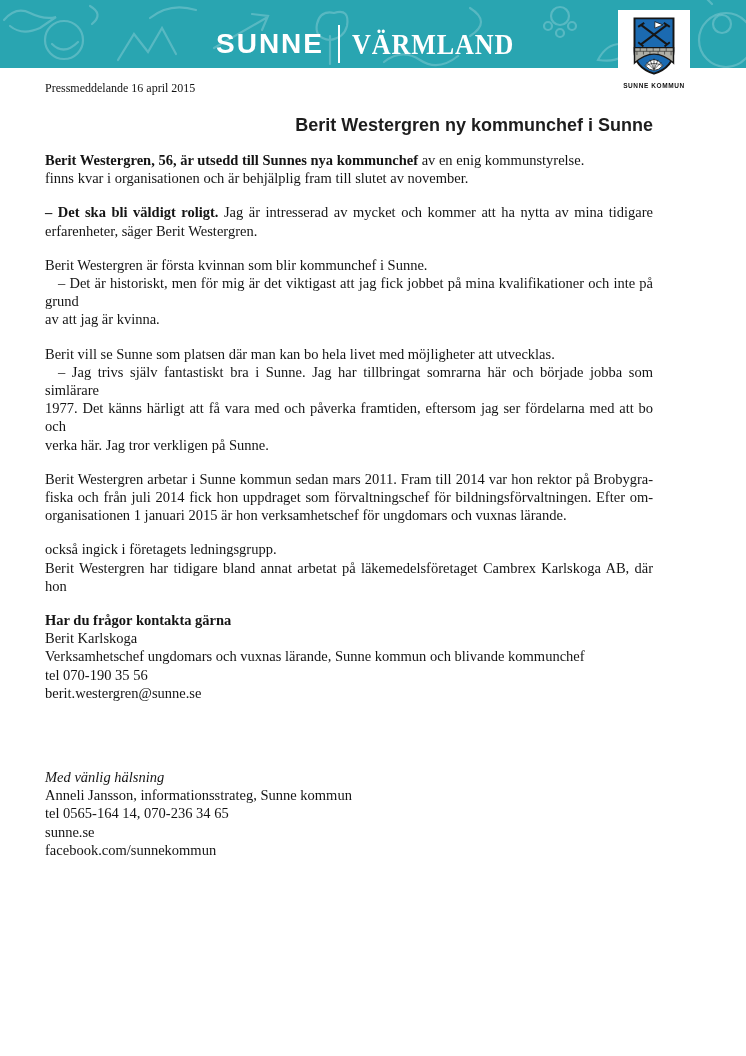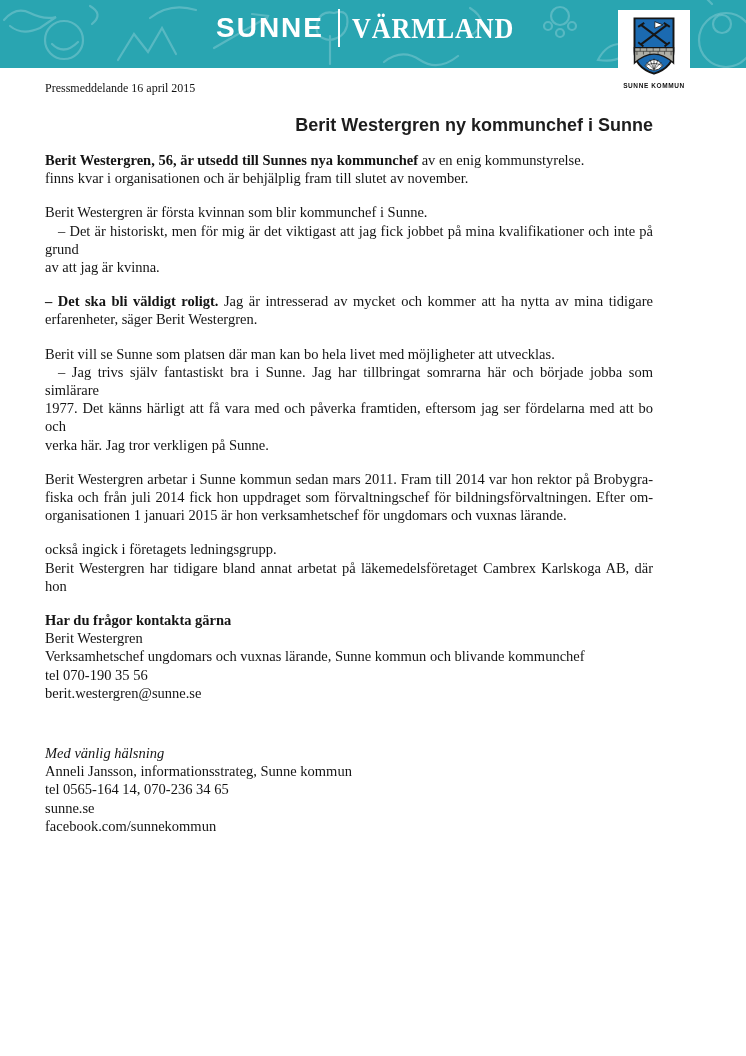--- a/index.html
+++ b/index.html
@@ -8,21 +8,21 @@
     margin:0 auto; overflow:hidden;
     font-family:"Liberation Serif", serif; color:#141414;
   }
   
   .band{
     position:absolute; left:0; top:0; width:746px; height:68px;
     background:var(--teal,#29A5B1); overflow:hidden;
   }
   .band svg.doodles{position:absolute; left:0; top:0;}
   .wordmark{
-    position:absolute; left:216px; top:0; height:56px;
+    position:absolute; left:216px; top:16px; height:56px;
     display:flex; align-items:center; color:#ffffff; z-index:2;
   }
   .wm-sunne{
     font-family:"Liberation Sans", sans-serif; font-weight:bold;
     font-size:28px; letter-spacing:2px; line-height:1;
   }
   .wm-divider{width:2px; height:38px; background:#ffffff; margin:0 12px 0 14px;}
   .wm-varmland{
     font-family:"Liberation Serif", serif; font-weight:bold;
     font-size:29px; letter-spacing:1px; line-height:1;
@@ -48,21 +48,21 @@
     font-size:18px; line-height:26px; color:#1d1d1d;
     margin:14px 0 13px 0; letter-spacing:0;text-align:right;
   }
   .bodytext{font-size:14.5px; line-height:18.2px;}
   .para{margin:0 0 16px 0;}
   .line{min-height:18.2px;}
   .line.j{text-align:justify; text-align-last:justify;}
   .line.ind{text-indent:13px;}
   .line.em{font-style:italic;}
   .line b{font-weight:bold;}
-  .signature{margin-top:42px;}
+  .signature{margin-top:66px;}
 </style>
 </head>
 <body>
 
 <div class="page">
 
   <div class="band">
     <svg class="doodles" width="746" height="68" viewBox="0 0 746 68" fill="none" stroke="rgba(255,255,255,0.22)" stroke-width="2.2" stroke-linecap="round">
       <path d="M4,20 Q16,6 30,13 T56,17 L40,28 Q22,36 10,26"></path>
       <circle cx="64" cy="40" r="19"></circle>
@@ -141,47 +141,47 @@
 
     <h1 class="headline">Berit Westergren ny kommunchef i Sunne</h1>
 
     <div class="bodytext">
       <div id="paragraphs">
           <div class="para">
             <div class="line"><b>Berit Westergren, 56, är utsedd till Sunnes nya kommunchef</b><span> av en enig kommunstyrelse.</span></div>
             <div class="line"><span>finns kvar i organisationen och är behjälplig fram till slutet av november.</span></div>
           </div>
           <div class="para">
+            <div class="line j"><b>– Det ska bli väldigt roligt.</b><span> Jag är intresserad av mycket och kommer att ha nytta av mina tidigare</span></div>
+            <div class="line"><span>erfarenheter, säger Berit Westergren.</span></div>
+          </div>
+          <div class="para">
             <div class="line"><span>Berit Westergren är första kvinnan som blir kommunchef i Sunne.</span></div>
             <div class="line j ind"><span>– Det är historiskt, men för mig är det viktigast att jag fick jobbet på mina kvalifikationer och inte på grund</span></div>
             <div class="line"><span>av att jag är kvinna.</span></div>
-          </div>
-          <div class="para">
-            <div class="line j"><b>– Det ska bli väldigt roligt.</b><span> Jag är intresserad av mycket och kommer att ha nytta av mina tidigare</span></div>
-            <div class="line"><span>erfarenheter, säger Berit Westergren.</span></div>
           </div>
           <div class="para">
             <div class="line"><span>Berit vill se Sunne som platsen där man kan bo hela livet med möjligheter att utvecklas.</span></div>
             <div class="line j ind"><span>– Jag trivs själv fantastiskt bra i Sunne. Jag har tillbringat somrarna här och började jobba som simlärare</span></div>
             <div class="line j"><span>1977. Det känns härligt att få vara med och påverka framtiden, eftersom jag ser fördelarna med att bo och</span></div>
             <div class="line"><span>verka här. Jag tror verkligen på Sunne.</span></div>
           </div>
           <div class="para">
             <div class="line j"><span>Berit Westergren arbetar i Sunne kommun sedan mars 2011. Fram till 2014 var hon rektor på Brobygra-</span></div>
             <div class="line j"><span>fiska och från juli 2014  fick hon uppdraget som förvaltningschef för bildningsförvaltningen. Efter om-</span></div>
             <div class="line"><span>organisationen 1 januari 2015 är hon verksamhetschef för ungdomars och vuxnas lärande.</span></div>
           </div>
           <div class="para">
             <div class="line"><span>också ingick i företagets ledningsgrupp.</span></div>
             <div class="line j"><span>Berit Westergren har tidigare bland annat arbetat på läkemedelsföretaget Cambrex Karlskoga AB, där hon</span></div>
           </div>
         </div>
       <div id="contact" class="para">
           <div class="line"><b>Har du frågor kontakta gärna</b></div>
-          <div class="line"><span>Berit Westergren</span></div>
+          <div class="line"><span>Berit Karlskoga</span></div>
           <div class="line"><span>Verksamhetschef ungdomars och vuxnas lärande, Sunne kommun och blivande kommunchef</span></div>
           <div class="line"><span>tel 070-190 35 56</span></div>
           <div class="line"><span>berit.westergren@sunne.se</span></div>
         </div>
       <div id="signature" class="para signature">
           <div class="line em"><span>Med vänlig hälsning</span></div>
           <div class="line"><span>Anneli Jansson, informationsstrateg, Sunne kommun</span></div>
           <div class="line"><span>tel 0565-164 14, 070-236 34 65</span></div>
           <div class="line"><span>sunne.se</span></div>
           <div class="line"><span>facebook.com/sunnekommun</span></div>

